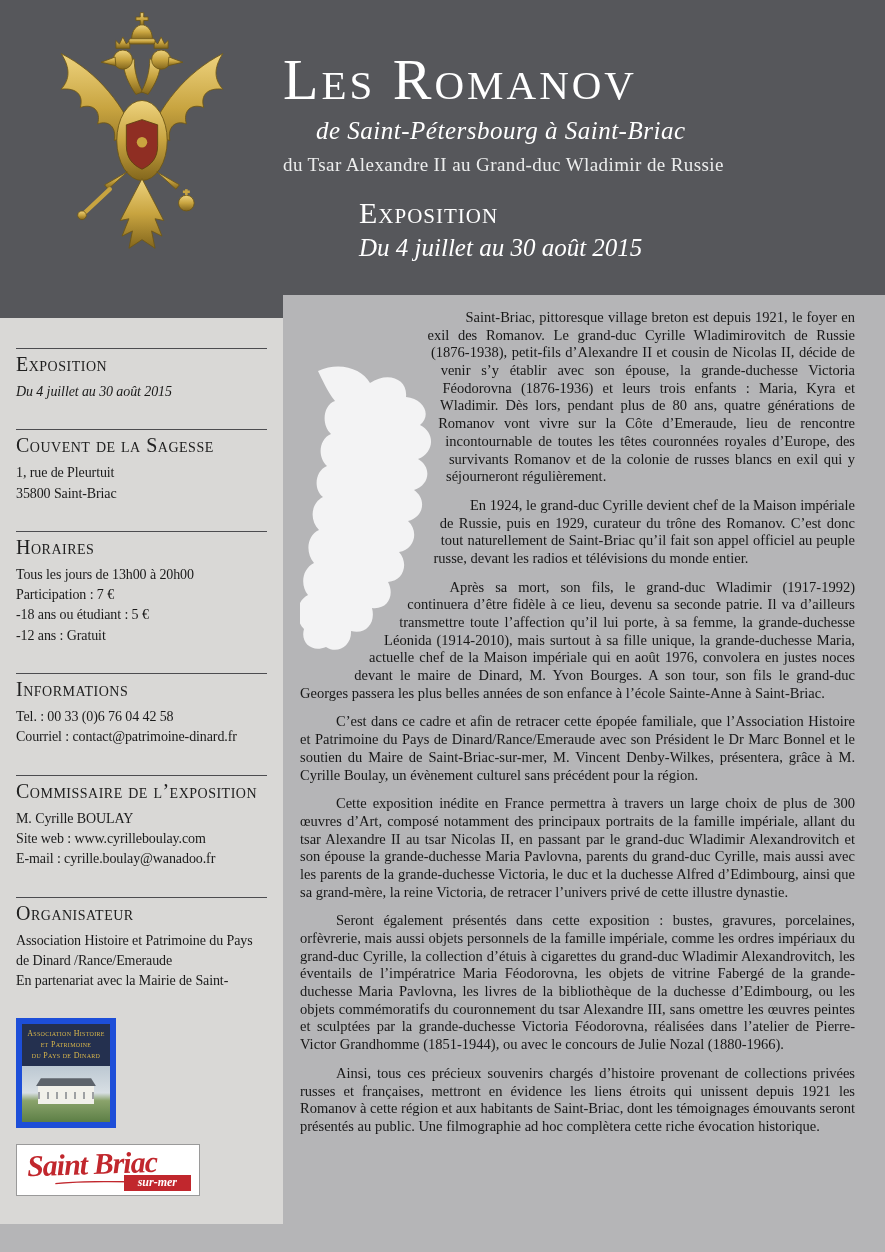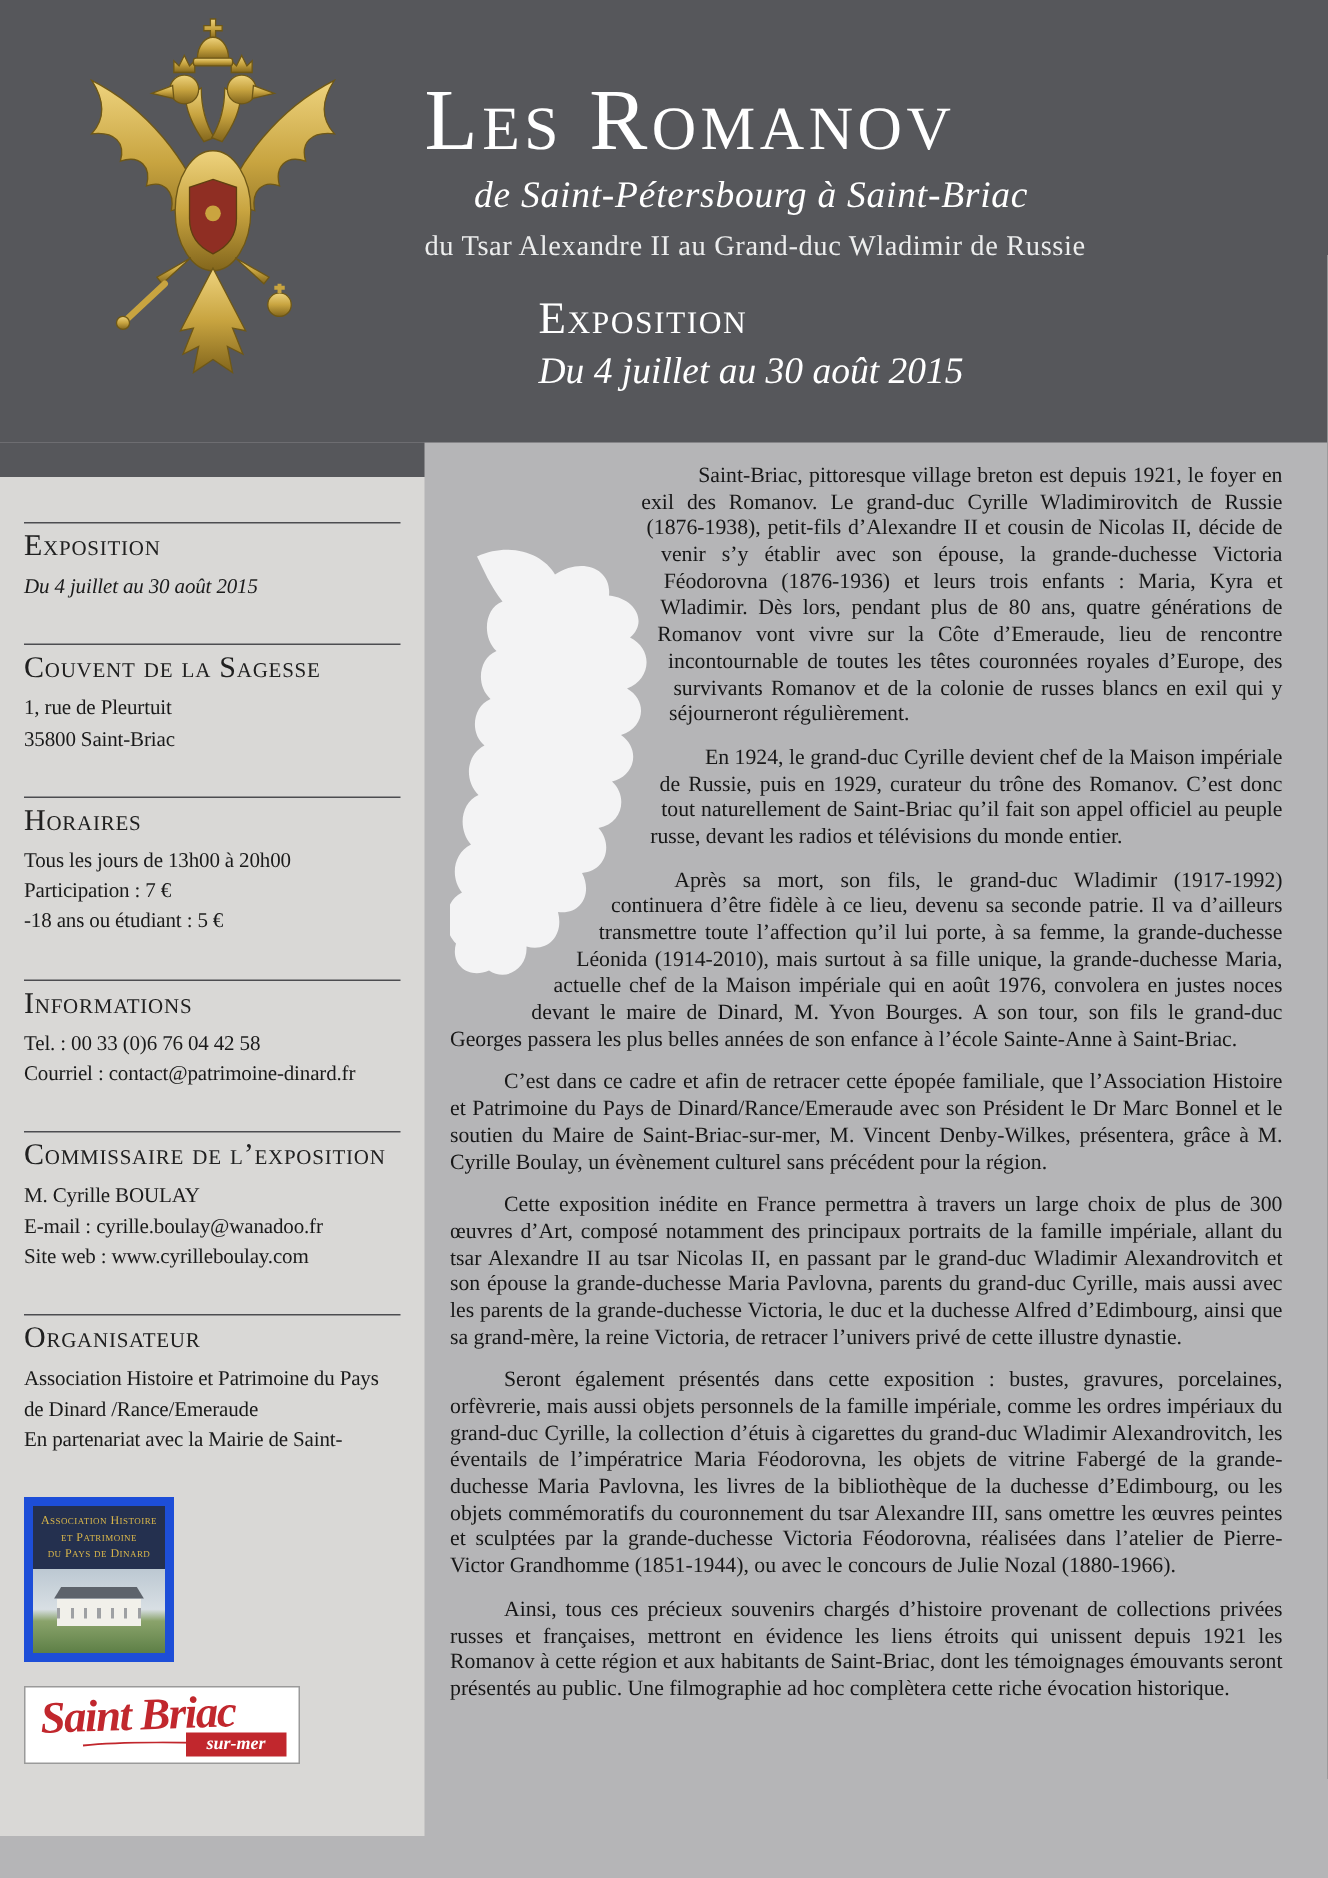--- a/index.html
+++ b/index.html
@@ -154,35 +154,36 @@
           <div class="sb-line">1, rue de Pleurtuit</div>
           <div class="sb-line">35800 Saint-Briac</div>
         </section>
 
         <section class="sb-section">
           <div class="sb-rule"></div>
           <h3 class="sb-heading">Horaires</h3>
           <div class="sb-line">Tous les jours de 13h00 à 20h00</div>
           <div class="sb-line">Participation : 7 €</div>
           <div class="sb-line">-18 ans ou étudiant : 5 €</div>
+          <div class="sb-line">-12 ans : Gratuit</div>
         </section>
 
         <section class="sb-section">
           <div class="sb-rule"></div>
           <h3 class="sb-heading">Informations</h3>
           <div class="sb-line">Tel. : 00 33 (0)6 76 04 42 58</div>
           <div class="sb-line">Courriel : contact@patrimoine-dinard.fr</div>
         </section>
 
         <section class="sb-section">
           <div class="sb-rule"></div>
           <h3 class="sb-heading">Commissaire de l’exposition</h3>
           <div class="sb-line">M. Cyrille BOULAY</div>
+          <div class="sb-line">Site web : www.cyrilleboulay.com</div>
           <div class="sb-line">E-mail : cyrille.boulay@wanadoo.fr</div>
-          <div class="sb-line">Site web : www.cyrilleboulay.com</div>
         </section>
 
         <section class="sb-section">
           <div class="sb-rule"></div>
           <h3 class="sb-heading">Organisateur</h3>
           <div class="sb-line">Association Histoire et Patrimoine du Pays de Dinard /Rance/Emeraude</div>
           <div class="sb-line">En partenariat avec la Mairie de Saint-</div>
         </section>
 
         <div class="assoc-logo">

